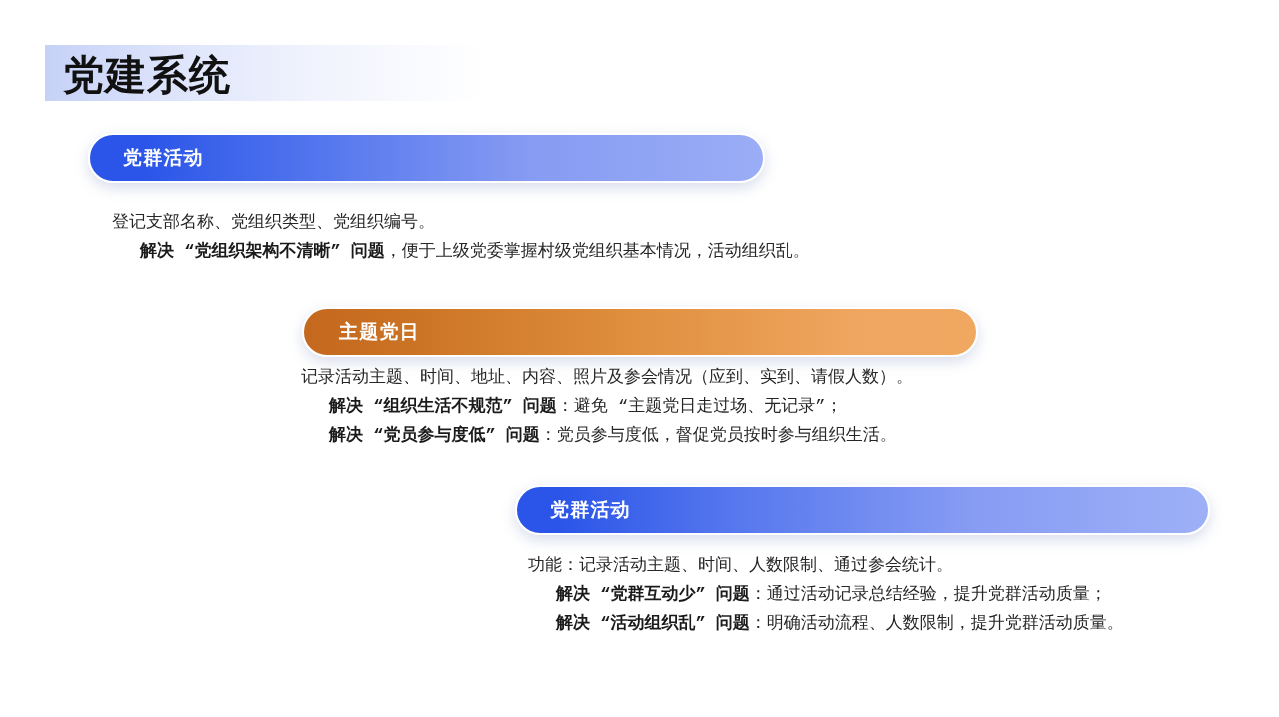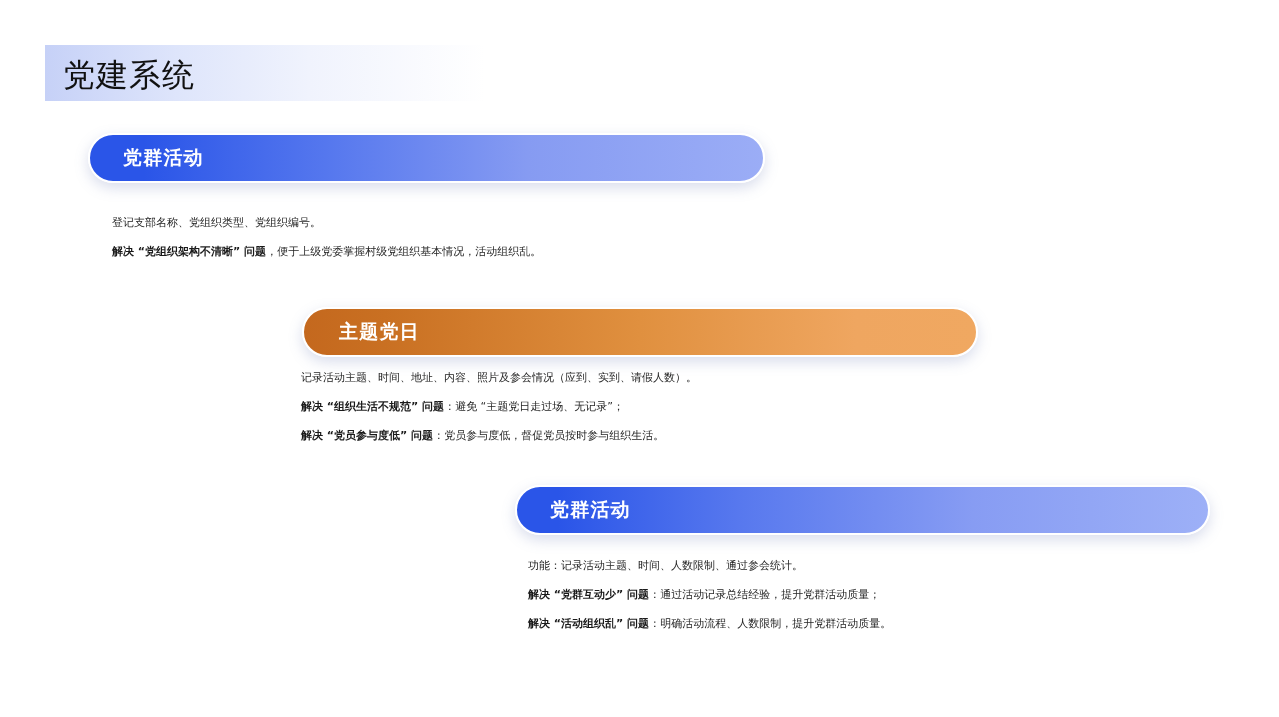--- a/index.html
+++ b/index.html
@@ -22,23 +22,23 @@
     left: 45px;
     top: 45px;
     width: 440px;
     height: 56px;
     background: linear-gradient(90deg, #c6d1f7 0%, #dee5fb 30%, #f0f3fd 60%, #ffffff 100%);
   }
   .page-title {
     position: absolute;
     left: 63px;
     top: 48px;
-    font-size: 32px;
+    font-size: 41px;
     line-height: 54px;
-    font-weight: 400;
+    font-weight: 700;
     color: #111111;
     letter-spacing: 1px;
     white-space: nowrap;
   }
 
   
   .pill {
     position: absolute;
     height: 50px;
     border-radius: 25px;
@@ -76,27 +76,28 @@
     left: 515px;
     top: 485px;
     width: 695px;
     background: linear-gradient(90deg, #2a55e8 0%, #2a55e8 6%, #5778ee 32%, #879cf3 66%, #9db0f7 100%);
   }
   .pill-blue-2 .pill-label { margin-left: 33px; }
 
   
   .body-block {
     position: absolute;
-    font-size: 11px;
+    font-size: 17px;
     line-height: 29px;
     color: #262626;
     white-space: nowrap;
+    font-family: Liberation Mono, monospace;
   }
   .body-block .line { display: block; }
-  .body-block b { font-weight: bold; color: #1a1a1a; }
+  .body-block b { font-weight: bold; color: #1a1a1a; margin-left: 28px; }
 
   .block-1 { left: 112px; top: 208px; }
   .block-2 { left: 301px; top: 363px; }
   .block-3 { left: 528px; top: 551px; }
 </style>
 </head>
 <body>
 
 <div class="title-band"></div>
 <div class="page-title">党建系统</div>

